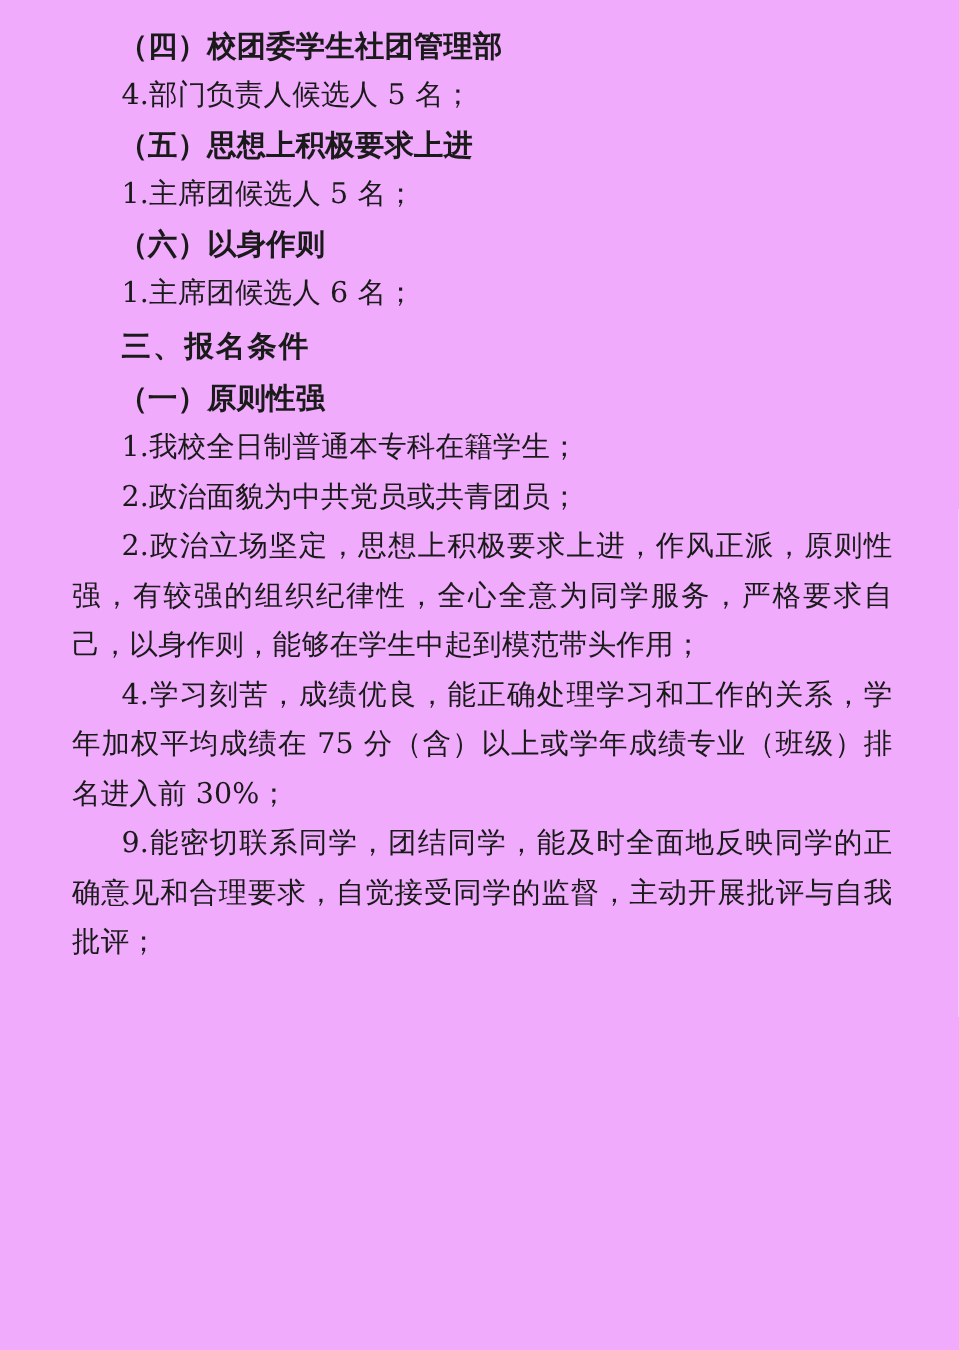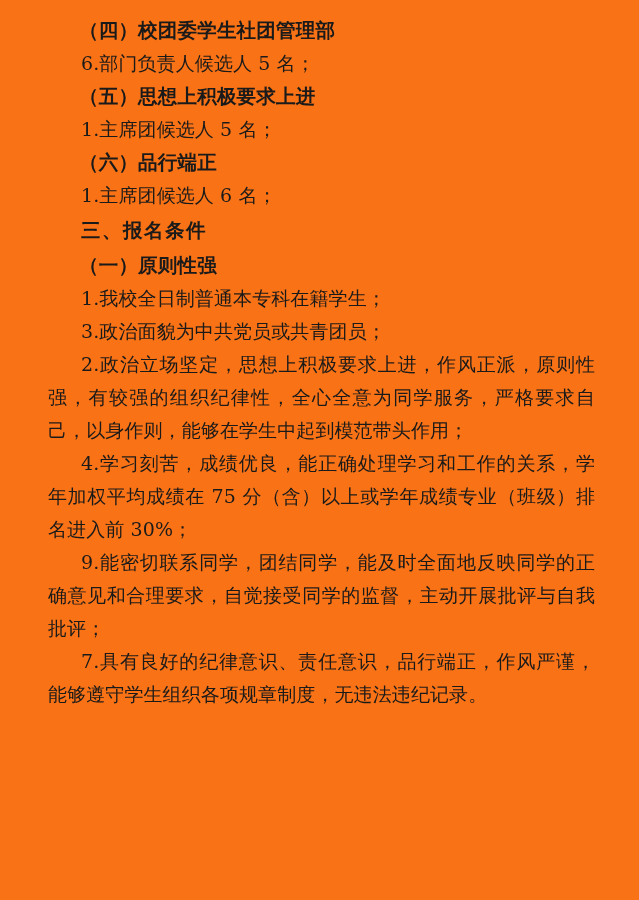--- a/index.html
+++ b/index.html
@@ -12,21 +12,21 @@
     background: #ffffff;
     font-family: "DejaVu Serif", "Liberation Serif", serif;
     color: #1a1a1a;
     overflow: hidden;
   }
   .page {
     width: 639px;
     height: 900px;
     box-sizing: border-box;
     padding: 14px 44px 0 48px;
-    background: #f97316;
+    background: #f0abfc;
   }
   
   .heading {
     font-weight: bold;
     font-size: 19.5px;
     line-height: 33px;
     text-indent: 31px;
     letter-spacing: 0.2px;
     margin: 0;
     white-space: nowrap;
@@ -54,40 +54,39 @@
     white-space: nowrap;
   }
 </style>
 </head>
 <body>
 
 <div class="page">
 
   <p class="heading">（四）校团委学生社团管理部</p>
 
-  <p class="para single">6.部门负责人候选人 5 名；</p>
+  <p class="para single">4.部门负责人候选人 5 名；</p>
 
   <p class="heading">（五）思想上积极要求上进</p>
 
   <p class="para single">1.主席团候选人 5 名；</p>
 
-  <p class="heading">（六）品行端正</p>
+  <p class="heading">（六）以身作则</p>
 
   <p class="para single">1.主席团候选人 6 名；</p>
 
   <p class="heading-section">三、报名条件</p>
 
   <p class="heading">（一）原则性强</p>
 
   <p class="para single">1.我校全日制普通本专科在籍学生；</p>
 
-  <p class="para single">3.政治面貌为中共党员或共青团员；</p>
+  <p class="para single">2.政治面貌为中共党员或共青团员；</p>
 
   <p class="para">2.政治立场坚定，思想上积极要求上进，作风正派，原则性强，有较强的组织纪律性，全心全意为同学服务，严格要求自己，以身作则，能够在学生中起到模范带头作用；</p>
 
   <p class="para">4.学习刻苦，成绩优良，能正确处理学习和工作的关系，学年加权平均成绩在 75 分（含）以上或学年成绩专业（班级）排名进入前 30%；</p>
 
   <p class="para">9.能密切联系同学，团结同学，能及时全面地反映同学的正确意见和合理要求，自觉接受同学的监督，主动开展批评与自我批评；</p>
 
 
-  <p class="para">7.具有良好的纪律意识、责任意识，品行端正，作风严谨，能够遵守学生组织各项规章制度，无违法违纪记录。</p>
 
 </div>
 
 </body></html>

